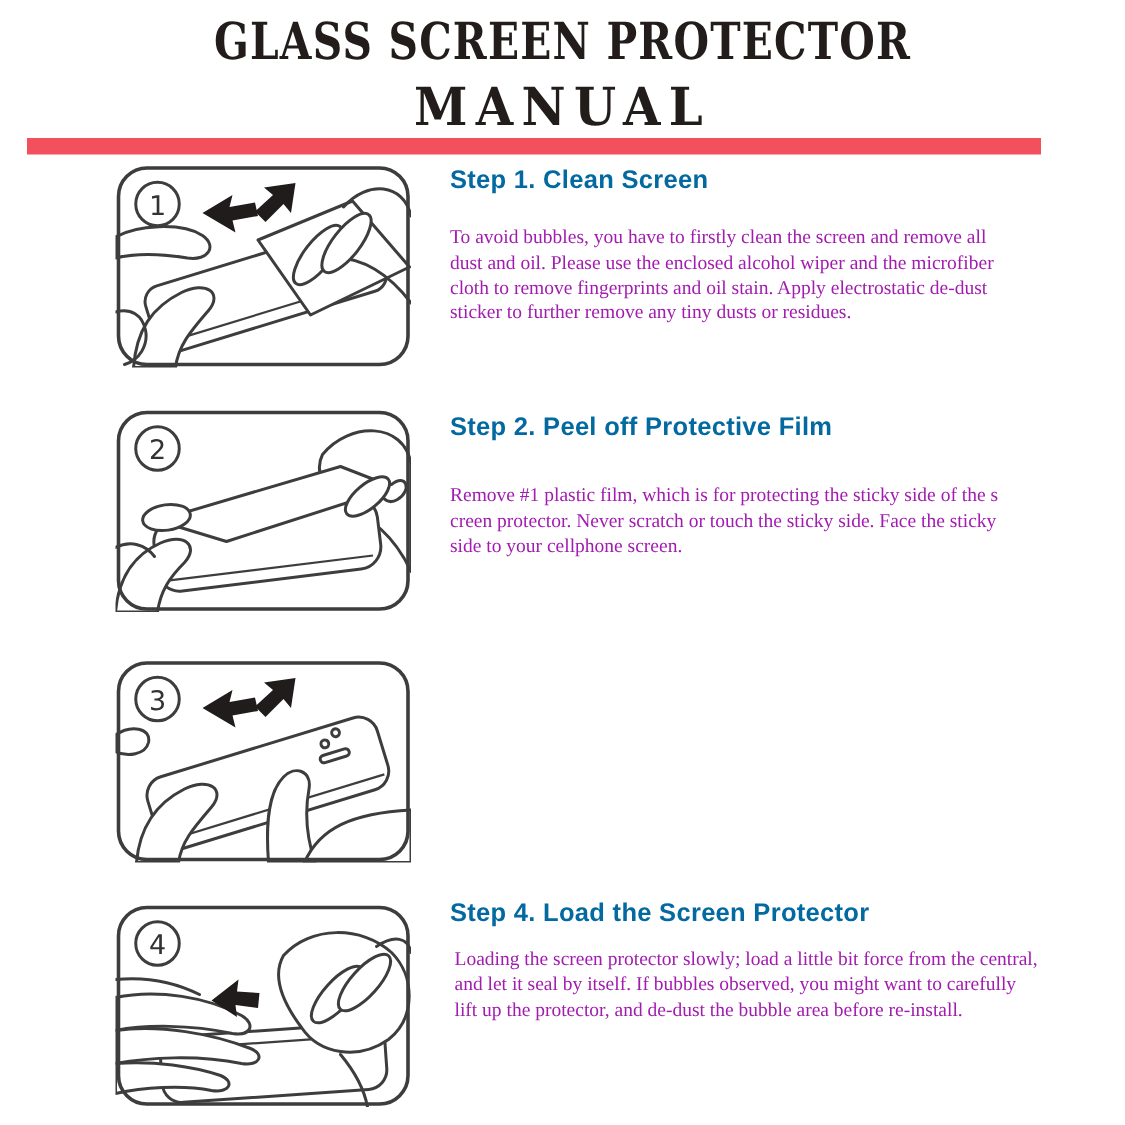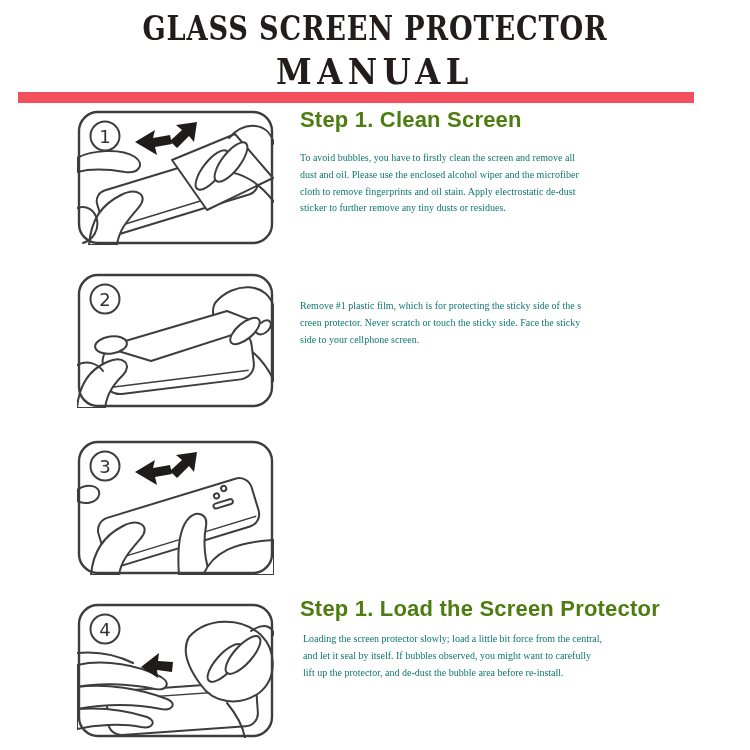--- a/index.html
+++ b/index.html
@@ -66,30 +66,30 @@
   .step-4 .figure { top: 6px; }
   .figure svg { display: block; width: 197px; height: 135px; }
   .text-col {
     position: absolute;
     left: 300px; top: 0;
     width: 445px;
   }
   .step-heading {
     font-family: "Liberation Sans", sans-serif;
     font-weight: 700;
-    font-size: 22px;
+    font-size: 17px;
     line-height: 24px;
-    color: #4d7c0f;
+    color: #0369a1;
     letter-spacing: 0.2px;
   }
   .step-body {
     font-family: "Liberation Serif", serif;
-    font-size: 10px;
+    font-size: 13px;
     line-height: 16.8px;
-    color: #0f766e;
+    color: #a21caf;
     white-space: pre-line;
   }
   .step-1 .step-body { margin-top: 18px; }
   .step-2 .step-body { margin-top: 25px; }
   .step-3 .step-body { margin-top: 19px; }
   .step-4 .step-body { margin-top: 10px; padding-left: 3px; }
   
   .art { stroke: #3d3d3d; stroke-width: 2; fill: #ffffff; stroke-linejoin: round; stroke-linecap: round; }
   .art-line { stroke: #3d3d3d; stroke-width: 2; fill: none; stroke-linecap: round; }
   .art-thin { stroke: #3d3d3d; stroke-width: 1.5; fill: none; }
@@ -163,20 +163,21 @@
         <ellipse class="art" cx="34" cy="72" rx="16" ry="8.5" transform="rotate(-8 34 72)"></ellipse>
         <path class="art" d="M0 135 C2 112 12 97 30 89 C46 82 56 91 46 102 C36 112 30 121 28 135 Z"></path>
         <path class="art-line" d="M0 92 C10 87 20 90 26 98"></path>
 
         <rect class="frame" x="2" y="2" width="193" height="131" rx="19"></rect>
         <circle class="badge-circle" cx="28" cy="26" r="14.5"></circle>
         <text class="badge-num" x="28" y="33" text-anchor="middle">2</text>
       </svg>
     </div>
     <div class="text-col">
+      <h2 class="step-heading">Step 2. Peel off Protective Film</h2>
       <p class="step-body">Remove #1 plastic film, which is for protecting the sticky side of the s
 creen protector. Never scratch or touch the sticky side. Face the sticky
 side to your cellphone screen.</p>
     </div>
   </section>
 
   <section class="step step-3">
     <div class="figure">
       <svg viewBox="0 0 197 135">
 
@@ -229,20 +230,20 @@
         <path class="art-line" d="M150 100 C160 112 166 124 168 135"></path>
 
         <path class="arrow" d="M64 64 L82 50 L81 58 L96 59 L95 69 L80 67 L81 75 Z"></path>
 
         <rect class="frame" x="2" y="2" width="193" height="131" rx="19"></rect>
         <circle class="badge-circle" cx="28" cy="26" r="14.5"></circle>
         <text class="badge-num" x="28" y="33" text-anchor="middle">4</text>
       </svg>
     </div>
     <div class="text-col">
-      <h2 class="step-heading">Step 1. Load the Screen Protector</h2>
+      <h2 class="step-heading">Step 4. Load the Screen Protector</h2>
       <p class="step-body">Loading the screen protector slowly; load a little bit force from the central,
 and let it seal by itself. If bubbles observed, you might want to carefully
 lift up the protector, and de-dust the bubble area before re-install.</p>
     </div>
   </section>
 
 </div>
 
 </body></html>

